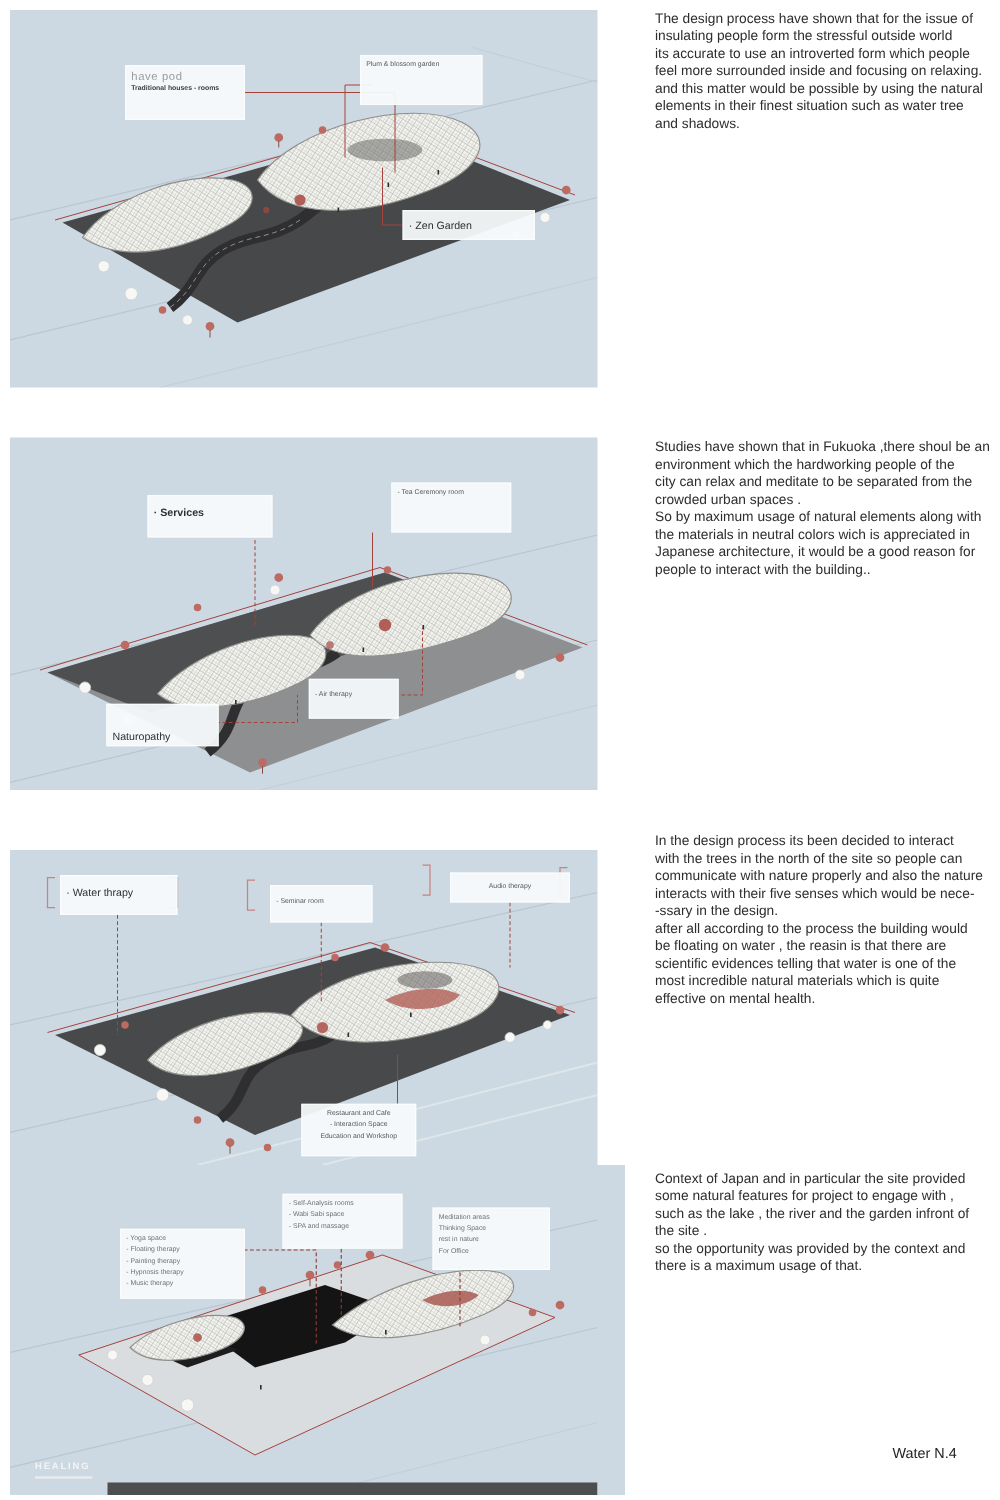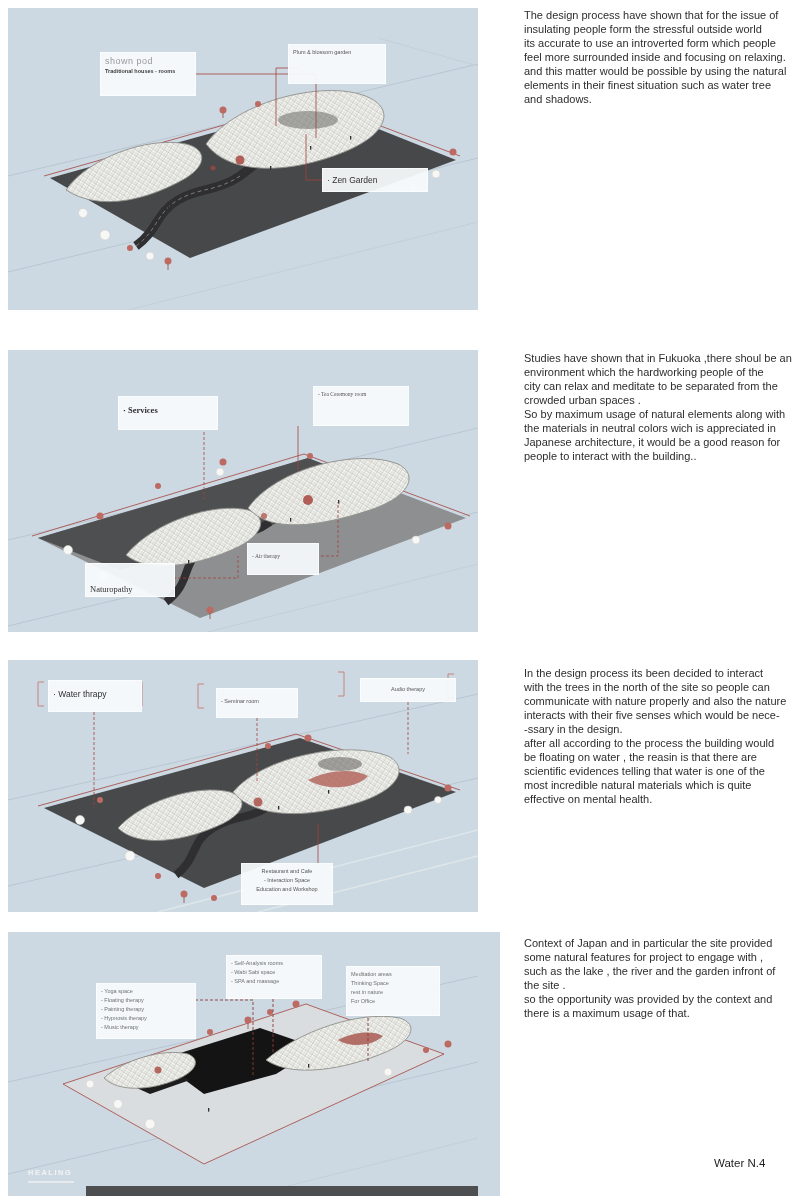--- a/index.html
+++ b/index.html
@@ -69,39 +69,39 @@
         <rect x="342" y="128" width="1.3" height="3.6"></rect>
     </g>
 
     <g stroke="#a5423b" stroke-width="0.8" fill="none">
       <polyline points="188,66 308,66 308,130"></polyline>
       <polyline points="290,60 268,60 268,118"></polyline>
       <polyline points="314,172 298,172 298,126"></polyline>
     </g>
   </svg>
   <div class="label-box" style="left:92px;top:44px;width:96px;height:44px;">
-    <div class="label-title">shown pod</div>
+    <div class="label-title">have pod</div>
     <div class="label-sub">Traditional houses - rooms</div>
   </div>
   <div class="label-box" style="left:280px;top:36px;width:98px;height:40px;">
     <div class="label-sm">Plum &amp; blossom garden</div>
   </div>
   <div class="label-box" style="left:314px;top:160px;width:106px;height:24px;padding-top:6px;">
     <div class="label-md">· Zen Garden</div>
   </div>
 </section>
 <div class="para" style="top:9px;">The design process have shown that for the issue of
 insulating people form the stressful outside world
 its accurate to use an introverted form which people
 feel more surrounded inside and focusing on relaxing.
 and this matter would be possible by using the natural
 elements in their finest situation such as water tree
 and shadows.</div>
 
-<section class="panel" style="top:350px;height:282px;font-family:Liberation Serif, serif;">
+<section class="panel" style="top:350px;height:282px;">
   <svg width="470" height="282" viewBox="0 0 470 282">
     <defs>
       <pattern id="h2" width="5" height="5" patternUnits="userSpaceOnUse" patternTransform="rotate(32)">
         <rect width="5" height="5" fill="#f3f3f0"></rect>
         <path d="M0,0H5 M0,2.5H5 M0,0V5 M2.5,0V5" stroke="#bfbfb9" stroke-width="0.55"></path>
       </pattern>
     </defs>
     <path d="M0,190 L470,78" stroke="#b9c6d1" stroke-width="1" fill="none"></path>
     <path d="M0,276 L470,162" stroke="#b9c6d1" stroke-width="1" fill="none"></path>
     <path d="M200,282 L470,214" stroke="#c3cfd8" stroke-width="1" fill="none"></path>
@@ -155,21 +155,21 @@
 </section>
 <div class="para" style="top:352px;">Studies have shown that in Fukuoka ,there shoul be an
 environment which the hardworking people of the
 city can relax and meditate to be separated from the
 crowded urban spaces .
 So by maximum usage of natural elements along with
 the materials in neutral colors wich is appreciated in
 Japanese architecture, it would be a good reason for
 people to interact with the building..</div>
 
-<section class="panel" style="top:660px;height:252px;">
+<section class="panel" style="top:680px;height:252px;">
   <svg width="470" height="252" viewBox="0 0 470 252">
     <defs>
       <pattern id="h3" width="5" height="5" patternUnits="userSpaceOnUse" patternTransform="rotate(32)">
         <rect width="5" height="5" fill="#f3f3f0"></rect>
         <path d="M0,0H5 M0,2.5H5 M0,0V5 M2.5,0V5" stroke="#bfbfb9" stroke-width="0.55"></path>
       </pattern>
     </defs>
     <path d="M0,140 L470,34" stroke="#b9c6d1" stroke-width="1" fill="none"></path>
     <path d="M0,226 L470,118" stroke="#b9c6d1" stroke-width="1" fill="none"></path>
     <path d="M150,252 L470,170" stroke="#dfe6ea" stroke-width="1.5" fill="none"></path>

